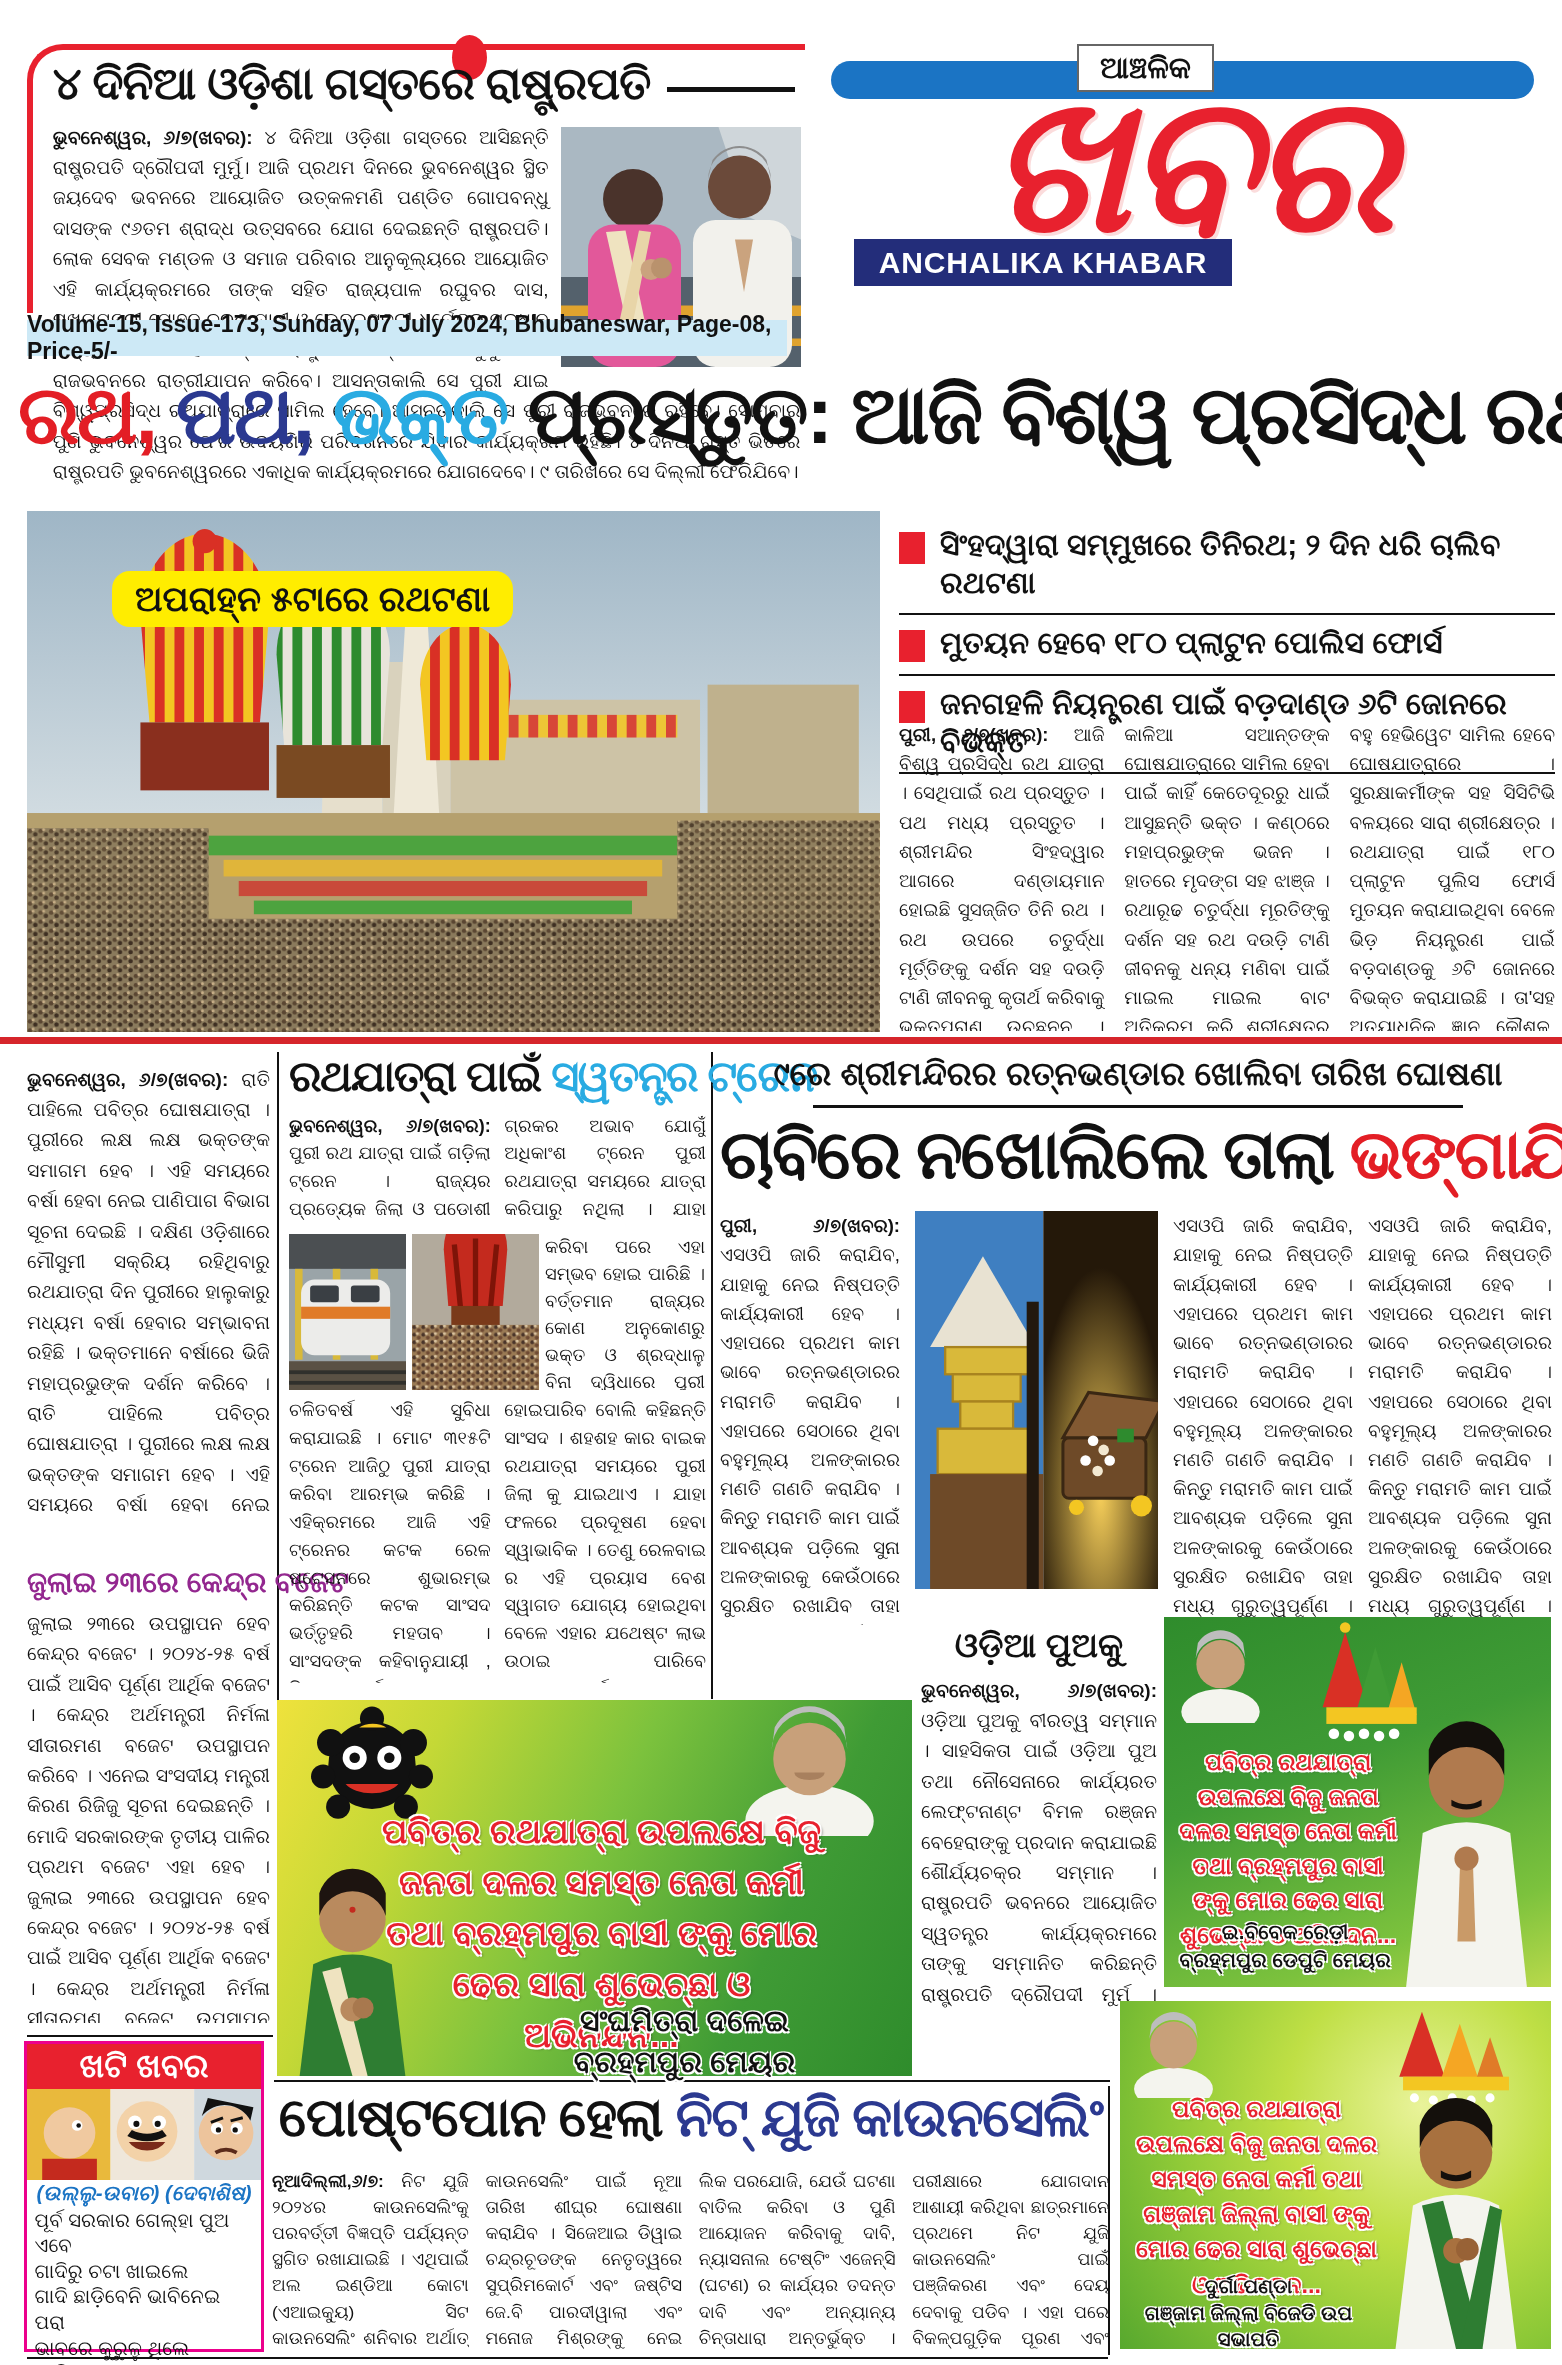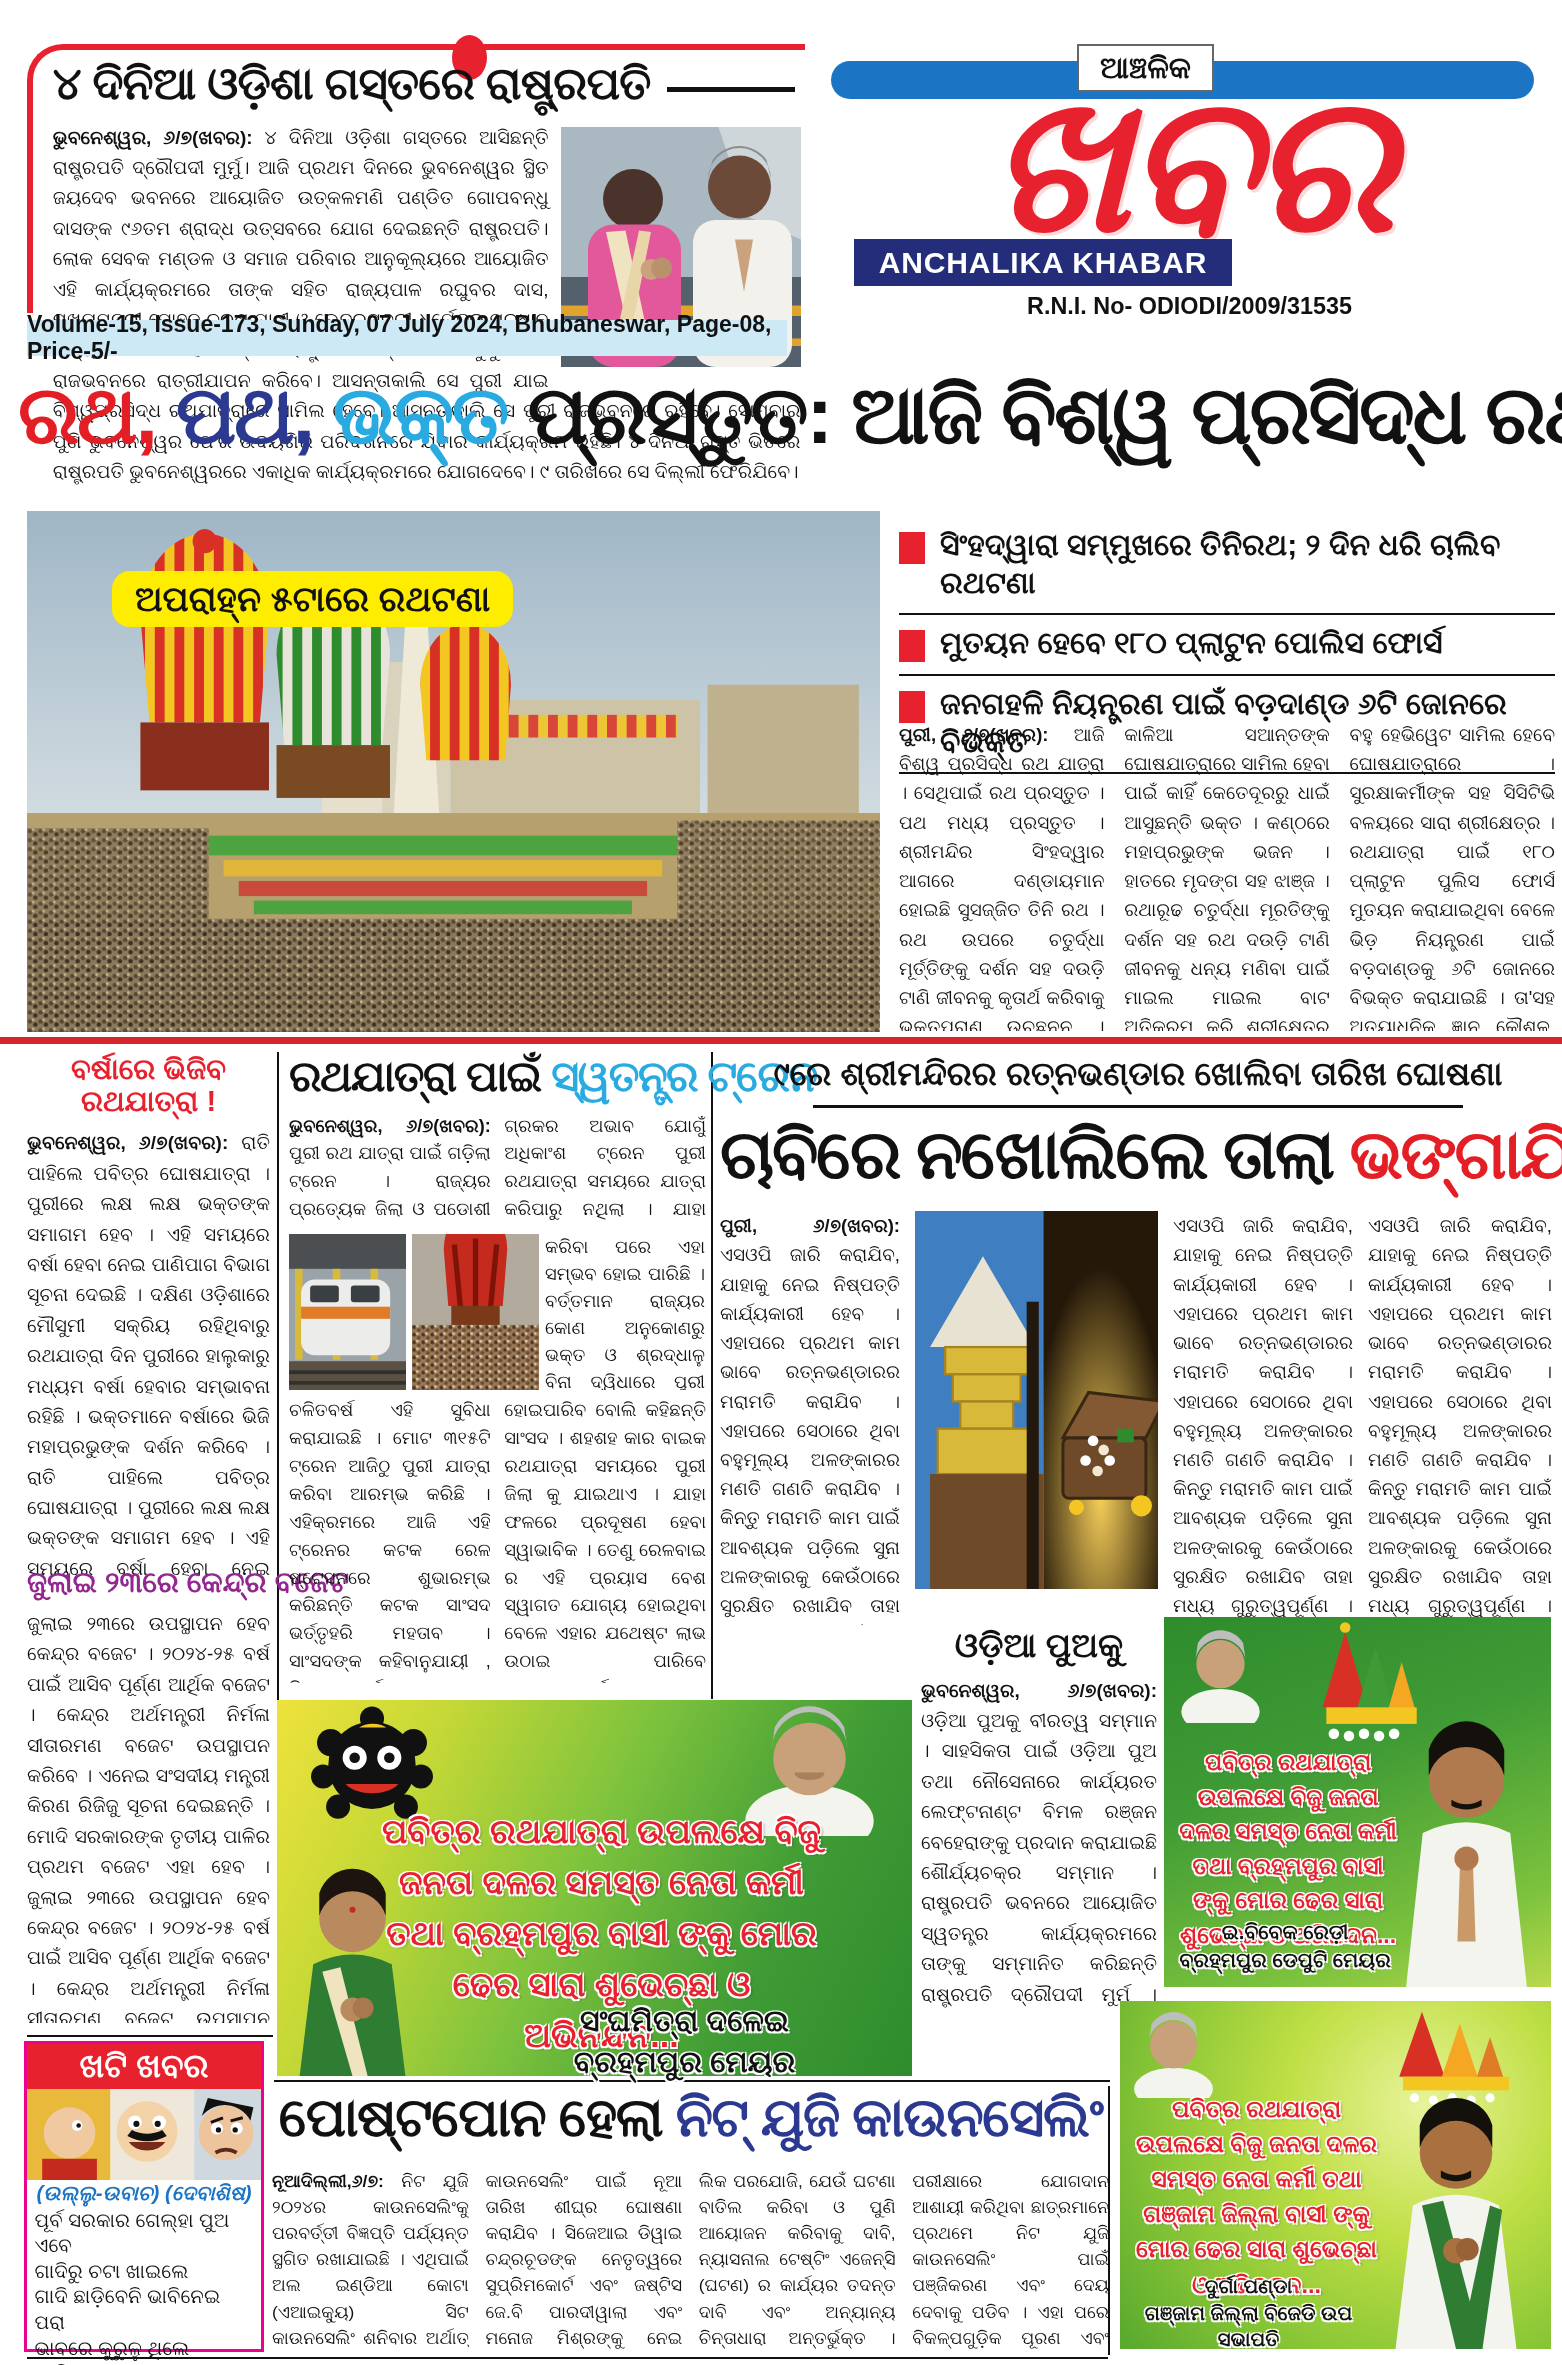--- a/index.html
+++ b/index.html
@@ -166,21 +166,20 @@
       <b>ଭୁବନେଶ୍ୱର, ୬/୭(ଖବର):</b>
       <span>୪ ଦିନିଆ ଓଡ଼ିଶା ଗସ୍ତରେ ଆସିଛନ୍ତି ରାଷ୍ଟ୍ରପତି ଦ୍ରୌପଦୀ ମୁର୍ମୁ। ଆଜି ପ୍ରଥମ ଦିନରେ ଭୁବନେଶ୍ୱର ସ୍ଥିତ ଜୟଦେବ ଭବନରେ ଆୟୋଜିତ ଉତ୍କଳମଣି ପଣ୍ଡିତ ଗୋପବନ୍ଧୁ ଦାସଙ୍କ ୯୬ତମ ଶ୍ରାଦ୍ଧ ଉତ୍ସବରେ ଯୋଗ ଦେଇଛନ୍ତି ରାଷ୍ଟ୍ରପତି। ଲୋକ ସେବକ ମଣ୍ଡଳ ଓ ସମାଜ ପରିବାର ଆନୁକୂଲ୍ୟରେ ଆୟୋଜିତ ଏହି କାର୍ଯ୍ୟକ୍ରମରେ ତାଙ୍କ ସହିତ ରାଜ୍ୟପାଳ ରଘୁବର ଦାସ, ମୁଖ୍ୟମନ୍ତ୍ରୀ ମୋହନ ଚରଣ ମାଝୀ ଓ କେନ୍ଦ୍ରମନ୍ତ୍ରୀ ଧର୍ମେନ୍ଦ୍ର ପ୍ରଧାନ ମଧ୍ୟ ସାମିଲ ହୋଇଛନ୍ତି। ରାଷ୍ଟ୍ରପତି ଦ୍ରୌପଦୀ ମୁର୍ମୁ ଆଜି ରାଜଭବନରେ ରାତ୍ରୀଯାପନ କରିବେ। ଆସନ୍ତାକାଲି ସେ ପୁରୀ ଯାଇ ବିଶ୍ୱପ୍ରସିଦ୍ଧ ରଥଯାତ୍ରାରେ ସାମିଲ ହେବେ। ଆସନ୍ତାକାଲି ସେ ପୁରୀ ରାଜଭବନରେ ରହିବେ। ସୋମବାର ପୁଣି ଭୁବନେଶ୍ୱର ଫେରି ଉଦୟଗିରି ପରିଦର୍ଶନରେ ଯିବାର କାର୍ଯ୍ୟକ୍ରମ ରହିଛି। ୪ ଦିନିଆ ଗସ୍ତ ଭିତରେ ରାଷ୍ଟ୍ରପତି ଭୁବନେଶ୍ୱରରେ ଏକାଧିକ କାର୍ଯ୍ୟକ୍ରମରେ ଯୋଗଦେବେ। ୯ ତାରିଖରେ ସେ ଦିଲ୍ଲୀ ଫେରିଯିବେ।</span>
     </div>
   </div>
 
   <div class="abs mast">
     <div class="mast-bar"></div>
     <div class="mast-tag">ଆଞ୍ଚଳିକ</div>
     <div class="mast-title">ଖବର</div>
     <div class="mast-sub">ANCHALIKA KHABAR</div>
-    <div class="mast-rni">R.N.I. No- ODIODI/2009/31535</div>
   </div>
 
   <div class="abs dbar dbar-l">Volume-15, Issue-173, Sunday, 07  July 2024, Bhubaneswar,  Page-08, Price-5/-</div>
 
   <div class="abs main-head">
     <span class="hl-red">ରଥ,</span>
     <span class="hl-blue"> ପଥ,</span>
     <span class="hl-cyan"> ଭକ୍ତ</span>
     <span> ପ୍ରସ୍ତୁତ: ଆଜି ବିଶ୍ୱ ପ୍ରସିଦ୍ଧ ରଥଯାତ୍ରା</span>
   </div>
@@ -269,21 +268,20 @@
   <div class="abs red-divider"></div>
 
   <div class="abs vr" style="left:277px;top:1052px;height:983px;"></div>
   <div class="abs vr" style="left:711px;top:1052px;height:647px;"></div>
   <div class="abs vr" style="left:1108px;top:2086px;height:269px;"></div>
   <div class="abs hr" style="left:27px;top:2035px;width:246px;"></div>
   <div class="abs hr" style="left:274px;top:2080px;width:836px;"></div>
   <div class="abs hr" style="left:27px;top:2357px;width:1081px;"></div>
 
   <div class="abs rain">
-    <div class="rain-head">ବର୍ଷାରେ ଭିଜିବ ରଥଯାତ୍ରା !</div>
     <div class="rain-body smallbody just">
       <b>ଭୁବନେଶ୍ୱର, ୬/୭(ଖବର):</b>
       <span>ରାତି ପାହିଲେ ପବିତ୍ର ଘୋଷଯାତ୍ରା । ପୁରୀରେ ଲକ୍ଷ ଲକ୍ଷ ଭକ୍ତଙ୍କ ସମାଗମ ହେବ । ଏହି ସମୟରେ ବର୍ଷା ହେବା ନେଇ ପାଣିପାଗ ବିଭାଗ ସୂଚନା ଦେଇଛି । ଦକ୍ଷିଣ ଓଡ଼ିଶାରେ ମୌସୁମୀ ସକ୍ରିୟ ରହିଥିବାରୁ ରଥଯାତ୍ରା ଦିନ ପୁରୀରେ ହାଲୁକାରୁ ମଧ୍ୟମ ବର୍ଷା ହେବାର ସମ୍ଭାବନା ରହିଛି । ଭକ୍ତମାନେ ବର୍ଷାରେ ଭିଜି ମହାପ୍ରଭୁଙ୍କ ଦର୍ଶନ କରିବେ । ରାତି ପାହିଲେ ପବିତ୍ର ଘୋଷଯାତ୍ରା । ପୁରୀରେ ଲକ୍ଷ ଲକ୍ଷ ଭକ୍ତଙ୍କ ସମାଗମ ହେବ । ଏହି ସମୟରେ ବର୍ଷା ହେବା ନେଇ ପାଣିପାଗ ବିଭାଗ ସୂଚନା ଦେଇଛି । ଦକ୍ଷିଣ ଓଡ଼ିଶାରେ ମୌସୁମୀ ସକ୍ରିୟ ରହିଥିବାରୁ ରଥଯାତ୍ରା ଦିନ ପୁରୀରେ ହାଲୁକାରୁ ମଧ୍ୟମ ବର୍ଷା ହେବାର ସମ୍ଭାବନା ରହିଛି । ଭକ୍ତମାନେ ବର୍ଷାରେ ଭିଜି ମହାପ୍ରଭୁଙ୍କ ଦର୍ଶନ କରିବେ । ରାତି ପାହିଲେ ପବିତ୍ର ଘୋଷଯାତ୍ରା । ପୁରୀରେ ଲକ୍ଷ ଲକ୍ଷ ଭକ୍ତଙ୍କ ସମାଗମ ହେବ । ଏହି ସମୟରେ ବର୍ଷା ହେବା ନେଇ ପାଣିପାଗ ବିଭାଗ ସୂଚନା ଦେଇଛି । ଦକ୍ଷିଣ ଓଡ଼ିଶାରେ ମୌସୁମୀ ସକ୍ରିୟ ରହିଥିବାରୁ ରଥଯାତ୍ରା ଦିନ ପୁରୀରେ ହାଲୁକାରୁ ମଧ୍ୟମ ବର୍ଷା ହେବାର ସମ୍ଭାବନା ରହିଛି । ଭକ୍ତମାନେ ବର୍ଷାରେ ଭିଜି ମହାପ୍ରଭୁଙ୍କ ଦର୍ଶନ କରିବେ ।</span>
     </div>
   </div>
 
   <div class="abs budget">
     <div class="budget-head">ଜୁଲାଇ ୨୩ରେ କେନ୍ଦ୍ର ବଜେଟ</div>
     <div class="budget-body smallbody just">
       <span>ଜୁଲାଇ ୨୩ରେ ଉପସ୍ଥାପନ ହେବ କେନ୍ଦ୍ର ବଜେଟ । ୨୦୨୪-୨୫ ବର୍ଷ ପାଇଁ ଆସିବ ପୂର୍ଣ୍ଣ ଆର୍ଥିକ ବଜେଟ । କେନ୍ଦ୍ର ଅର୍ଥମନ୍ତ୍ରୀ ନିର୍ମଳା ସୀତାରମଣ ବଜେଟ ଉପସ୍ଥାପନ କରିବେ । ଏନେଇ ସଂସଦୀୟ ମନ୍ତ୍ରୀ କିରଣ ରିଜିଜୁ ସୂଚନା ଦେଇଛନ୍ତି । ମୋଦି ସରକାରଙ୍କ ତୃତୀୟ ପାଳିର ପ୍ରଥମ ବଜେଟ ଏହା ହେବ । ଜୁଲାଇ ୨୩ରେ ଉପସ୍ଥାପନ ହେବ କେନ୍ଦ୍ର ବଜେଟ । ୨୦୨୪-୨୫ ବର୍ଷ ପାଇଁ ଆସିବ ପୂର୍ଣ୍ଣ ଆର୍ଥିକ ବଜେଟ । କେନ୍ଦ୍ର ଅର୍ଥମନ୍ତ୍ରୀ ନିର୍ମଳା ସୀତାରମଣ ବଜେଟ ଉପସ୍ଥାପନ କରିବେ । ଏନେଇ ସଂସଦୀୟ ମନ୍ତ୍ରୀ କିରଣ ରିଜିଜୁ ସୂଚନା ଦେଇଛନ୍ତି । ମୋଦି ସରକାରଙ୍କ ତୃତୀୟ ପାଳିର ପ୍ରଥମ ବଜେଟ ଏହା ହେବ । ଜୁଲାଇ ୨୩ରେ ଉପସ୍ଥାପନ ହେବ କେନ୍ଦ୍ର ବଜେଟ । ୨୦୨୪-୨୫ ବର୍ଷ ପାଇଁ ଆସିବ ପୂର୍ଣ୍ଣ ଆର୍ଥିକ ବଜେଟ । କେନ୍ଦ୍ର ଅର୍ଥମନ୍ତ୍ରୀ ନିର୍ମଳା ସୀତାରମଣ ବଜେଟ ଉପସ୍ଥାପନ କରିବେ । ଏନେଇ ସଂସଦୀୟ ମନ୍ତ୍ରୀ କିରଣ ରିଜିଜୁ ସୂଚନା ଦେଇଛନ୍ତି । ମୋଦି ସରକାରଙ୍କ ତୃତୀୟ ପାଳିର ପ୍ରଥମ ବଜେଟ ଏହା ହେବ ।</span>

